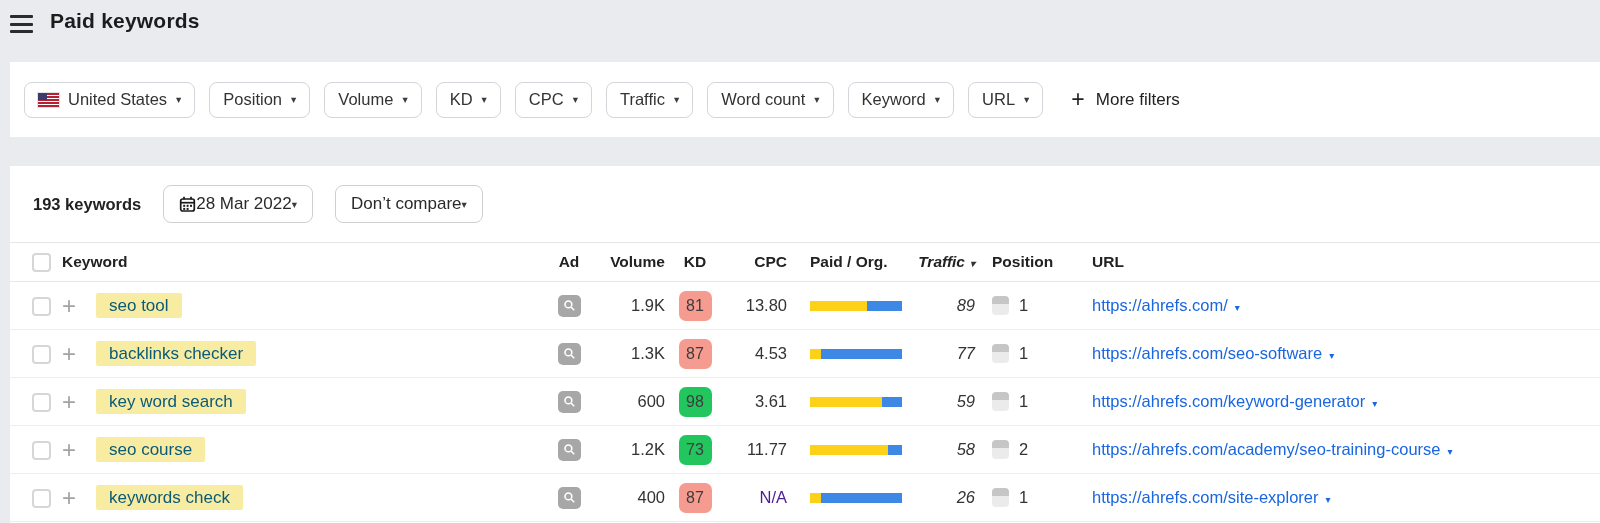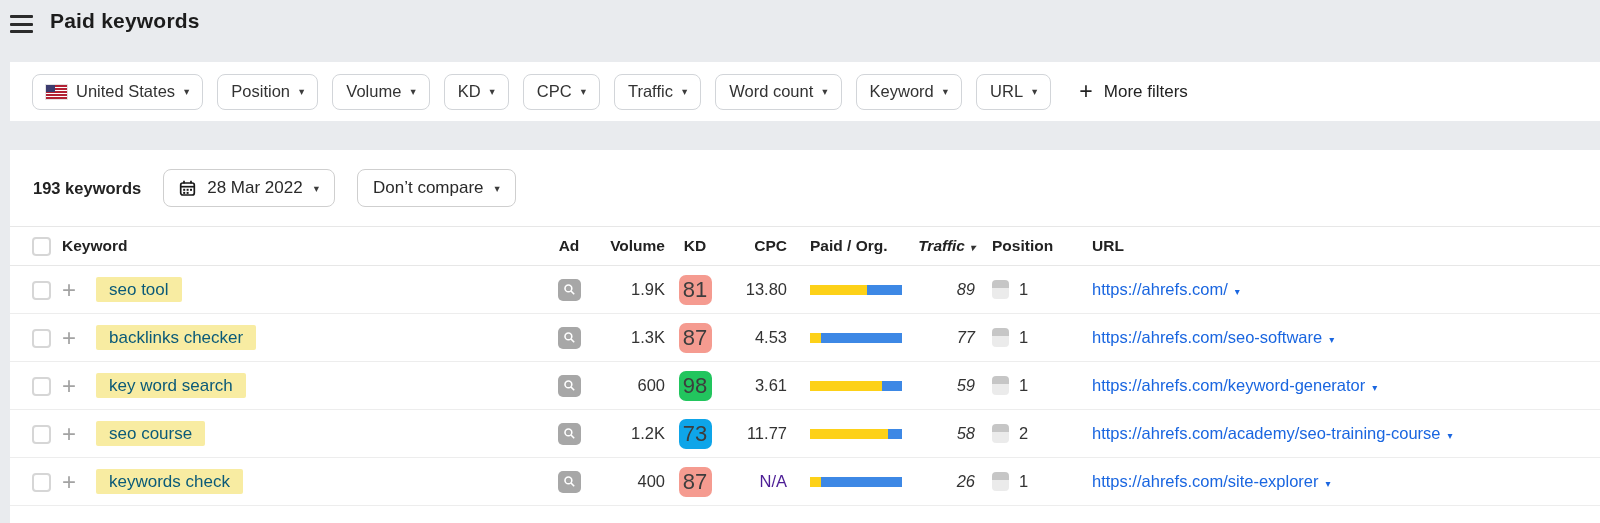--- a/index.html
+++ b/index.html
@@ -9,40 +9,40 @@
     background:#e9ebee; color:#333;
     font-family:"Liberation Sans", sans-serif;
   }
   
   .app-header { height:62px; padding:9px 0 0 10px; display:flex; align-items:flex-start; gap:17px; }
   .hamburger { width:23px; padding-top:6px; cursor:pointer; }
   .hamburger i { display:block; height:3px; background:#2b2b2b; border-radius:1px; margin-bottom:4.5px; }
   .page-title { margin:0; font-size:21px; font-weight:700; color:#1c1c1c; letter-spacing:.2px; }
 
   
-  .filter-bar { margin-left:10px; height:59px; background:#fff; display:flex; align-items:center; padding-left:22px; gap:14px; }
+  .filter-bar { margin-left:10px; height:75px; background:#fff; display:flex; align-items:center; padding-left:14px; gap:14px; }
   .filter-btn {
     display:inline-flex; align-items:center; gap:9px; height:36px; padding:0 13px;
     background:#fff; border:1px solid #d2d5d9; border-radius:8px;
     font-family:inherit; font-size:16.5px; color:#333; cursor:pointer; white-space:nowrap;
   }
   .caret { font-size:10.5px; color:#3c3c3c; line-height:1; }
   .flag { position:relative; width:21px; height:14px; flex:0 0 auto;
     background:repeating-linear-gradient(180deg,#b22234 0 1.6px,#fff 1.6px 3.1px);
     outline:1px solid #e2e2e2; }
   .flag::after { content:""; position:absolute; left:0; top:0; width:9px; height:7px; background:#3c3b6e; }
   .more-filters { display:inline-flex; align-items:center; gap:11px; border:none; background:none;
     font-family:inherit; font-size:17px; color:#222; margin-left:8px; cursor:pointer; }
   .more-plus { font-size:23px; font-weight:400; color:#222; line-height:1; }
 
   
   .panel { margin-left:10px; margin-top:29px; background:#fff; height:373px; }
   .toolbar { height:76px; display:flex; align-items:center; padding-left:23px; gap:22px;margin-top:8px; }
   .kw-count { font-weight:700; font-size:16.5px; color:#222; }
-  .tb-btn { display:inline-flex; align-items:center; gap:11px; height:38px; padding:0 15px;
+  .tb-btn { display:inline-flex; align-items:center; height:38px; padding:0 15px;
     border:1px solid #cfcfcf; border-radius:8px; background:#fff;
     font-family:inherit; font-size:17px; color:#2a2a2a; cursor:pointer; }
 
   
   table { border-collapse:collapse; width:100%; table-layout:fixed; }
   thead th { border-top:1px solid #e7e7e7; border-bottom:1px solid #e7e7e7; height:39px;
     font-size:15.5px; font-weight:700; color:#222; text-align:left; padding:0; }
   tbody td { height:48px; border-bottom:1px solid #ededed; padding:0; font-size:16.5px; color:#333; }
   .center { text-align:center; }
   .right  { text-align:right; }
@@ -54,21 +54,21 @@
   .sort-caret { font-size:10px; color:#333; margin-left:5px; }
 
   .checkbox { display:inline-block; width:19px; height:19px; border:2px solid #d6d6d6;
     border-radius:4px; background:#fff; vertical-align:middle; cursor:pointer; }
   .plus-icon { color:#a3a3a3; font-size:24px; font-weight:300; line-height:1; cursor:pointer; }
   .kw { background:#f8eca2; color:#0b5a78; padding:3px 13px; border-radius:2px;
     font-size:17px; cursor:pointer; text-decoration:none; }
   .ad-icon { display:inline-flex; width:23px; height:22px; background:#a7a7a7; border-radius:5px;
     align-items:center; justify-content:center; vertical-align:middle; cursor:pointer; }
   .kd-badge { display:inline-block; min-width:33px; height:30px; line-height:30px; 
-    border-radius:7px; font-size:22px; color:#3d3d3d; }
+    border-radius:7px; font-size:16px; color:#3d3d3d; }
   .bar { width:92px; height:10px; background:#3d88e5; display:flex; }
   .bar-paid { background:#fdd118; height:100%; }
   .pos-icon { display:inline-block; width:17px; height:19px; border-radius:4px;
     background:linear-gradient(#c6c6c6 0 8px, #ebebeb 8px); vertical-align:-4px; margin-right:10px; }
   .url-link { color:#1a66e0; font-size:16.5px; text-decoration:none; cursor:pointer; white-space:nowrap; }
   .url-caret { color:#1a66e0; font-size:10px; margin-left:7px; }
   .cpc.na { color:#4c1d95; }
 </style>
 </head>
 <body>
@@ -249,21 +249,21 @@
         <td class="pl-check"><span class="checkbox"></span></td>
         <td><span class="plus-icon">+</span></td>
         <td><a class="kw">seo course</a></td>
         <td class="center"><span class="ad-icon">
               <svg width="13" height="13" viewBox="0 0 13 13">
                 <circle cx="5.4" cy="5.4" r="3.4" fill="none" stroke="#fff" stroke-width="1.6"></circle>
                 <line x1="8" y1="8" x2="11.2" y2="11.2" stroke="#fff" stroke-width="1.6"></line>
               </svg>
             </span></td>
         <td class="right pr2">1.2K</td>
-        <td class="center"><span class="kd-badge" style="background: #0ea5e9;">73</span></td>
+        <td class="center"><span class="kd-badge" style="background: #22c55e;">73</span></td>
         <td class="right pr6 cpc">11.77</td>
         <td class="pl-bar">
             <div class="bar">
               <div class="bar-paid" style="width: 85%;"></div>
             </div>
           </td>
         <td class="right pr3">58</td>
         <td class="pl-pos"><span class="pos-icon"></span><span>2</span></td>
         <td class="pl-url"><a class="url-link"><span>https://ahrefs.com/academy/seo-training-course</span><span class="url-caret">▾</span></a></td>
       </tr>

